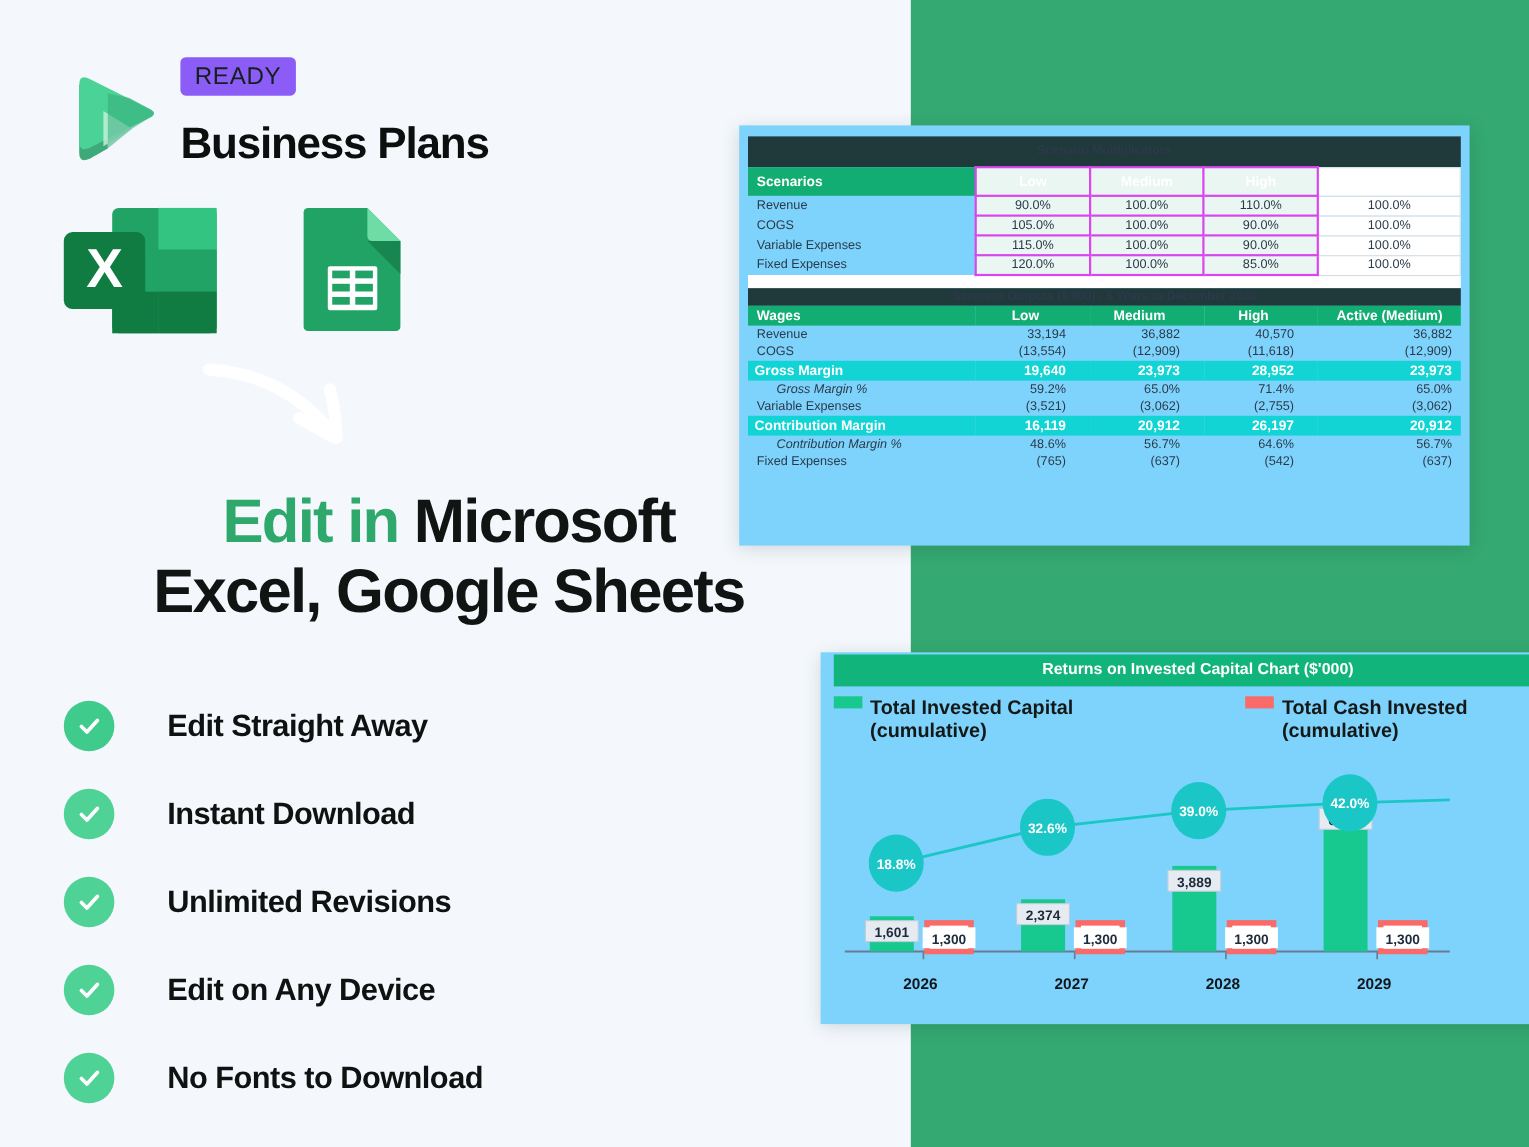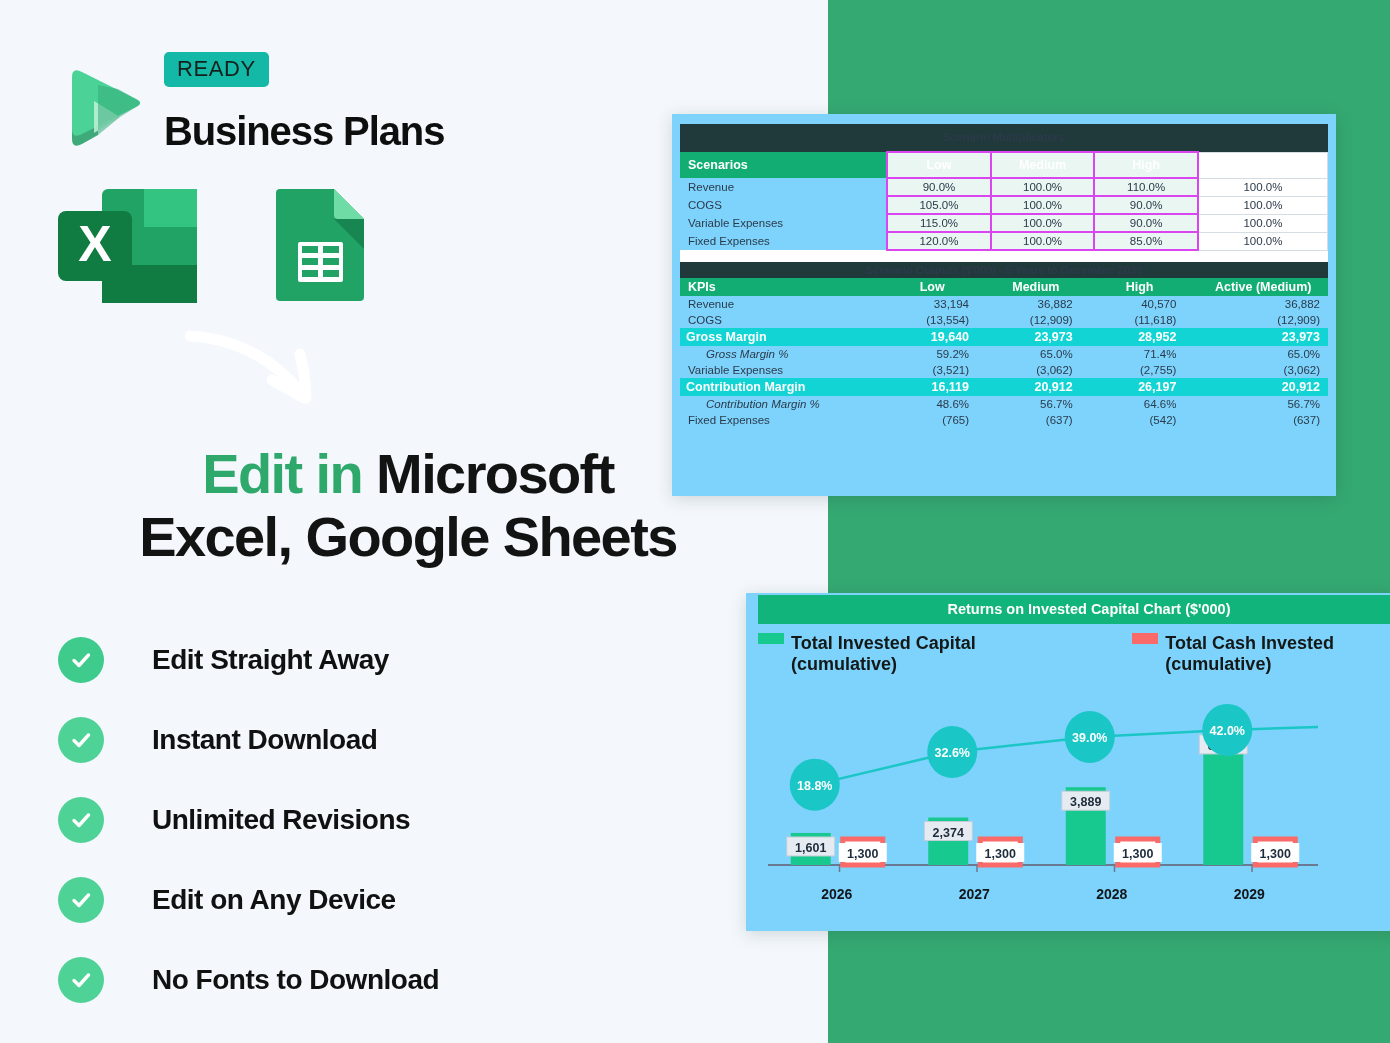--- a/index.html
+++ b/index.html
@@ -19,21 +19,21 @@
 
   
   .left-col { position: absolute; left: 0; top: 0; width: 828px; height: 1043px; }
 
   
   .logo-row { position: absolute; left: 58px; top: 52px; display: flex; align-items: center; }
   .logo-mark { position: relative; width: 86px; height: 96px; flex: none; }
   .brand-text { margin-left: 20px; }
   .ready-badge {
     display: inline-block;
-    background: #14b8a6; color: #14201c;
+    background: #8b5cf6; color: #14201c;
     font-size: 22px; font-weight: 500; letter-spacing: .6px;
     padding: 4px 13px 5px; border-radius: 5px;
   }
   .brand-name {
     font-size: 40px; font-weight: 800; color: #0d0f0e;
     letter-spacing: -1.1px; margin-top: 22px; white-space: nowrap;
   }
 
   
   .app-icons { position: absolute; left: 56px; top: 187px; display: flex; gap: 75px; }
@@ -297,21 +297,21 @@
         <col style="width:16%">
         <col style="width:16%">
         <col style="width:16%">
         <col style="width:20%">
       </colgroup>
     <tbody>
       <tr class="sec-title">
         <td colspan="5">Scenario Outputs ($'000) - 5 Years to December 2030</td>
       </tr>
       <tr class="colhead">
-        <td class="lbl">KPIs</td>
+        <td class="lbl">Wages</td>
         <td class="num">Low</td>
         <td class="num">Medium</td>
         <td class="num">High</td>
         <td class="act">Active (Medium)</td>
       </tr>
       <tr>
         <td class="lbl">Revenue</td>
         <td class="num">33,194</td>
         <td class="num">36,882</td>
         <td class="num">40,570</td>

